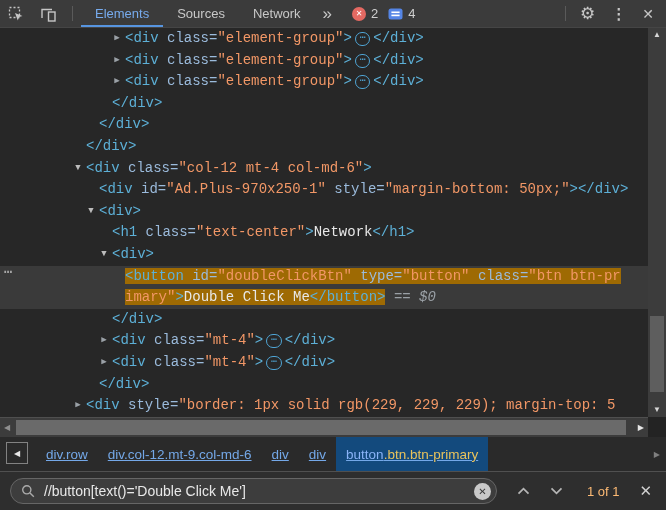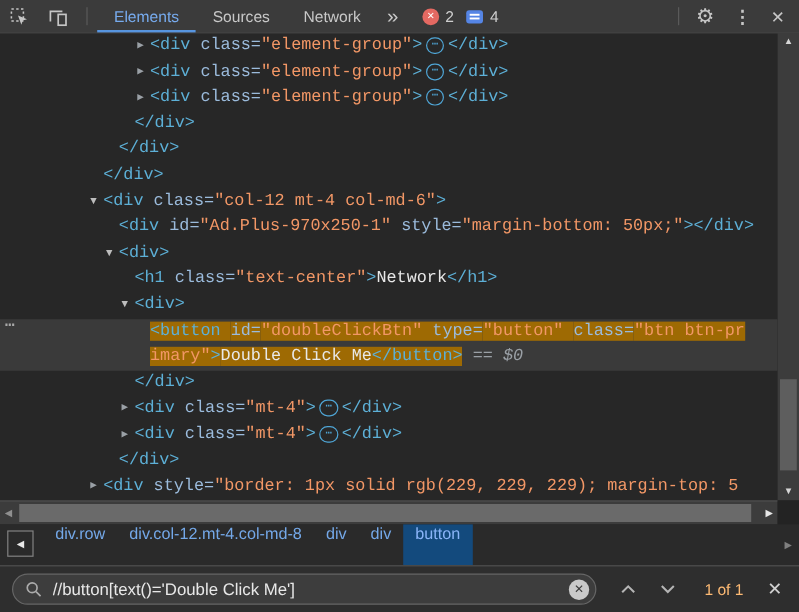--- a/index.html
+++ b/index.html
@@ -45,21 +45,21 @@
   .hscroll{position:absolute;left:0;top:417px;width:648px;height:20px;background:#3C3C3C;
            border-top:1px solid #4F4F4F;box-sizing:border-box;}
   .hscroll .sarrow{position:absolute;top:0;height:19px;line-height:19px;font-size:8px;cursor:pointer;}
   .hthumb{position:absolute;left:16px;right:22px;top:2px;bottom:2px;background:#6A6A6A;cursor:pointer;}
   .corner{position:absolute;left:648px;top:417px;width:18px;height:20px;background:#232323;}
   
   .crumbbar{position:absolute;left:0;top:437px;width:666px;height:34px;background:#2A2A2A;
             display:flex;align-items:stretch;font-size:13.5px;}
   .backbox{width:22px;height:22px;border:1px solid #828282;margin:5px 8px 0 6px;display:flex;
            align-items:center;justify-content:center;color:#E8E8E8;font-size:8px;cursor:pointer;box-sizing:border-box;}
-  .crumb{display:flex;align-items:flex-start;padding:0 10px;color:#74A8E8;cursor:pointer;white-space:nowrap;}
+  .crumb{display:flex;align-items:center;padding:0 10px;color:#74A8E8;cursor:pointer;white-space:nowrap;text-decoration:underline;}
   .crumb.selcrumb{background:#134A7D;}
   .c-blue{color:#74A8E8;} .c-blue2{color:#8AB4F8;} .c-white{color:#F0F0F0;} .c-yellow{color:#E9C35C;}
   .fwd{display:flex;align-items:center;color:#7F7F7F;font-size:8px;padding:0 6px;margin-left:auto;cursor:pointer;}
   
   .findbar{position:absolute;left:0;top:471px;width:666px;height:39px;background:#2E2E2E;
            border-top:1px solid #505050;box-sizing:border-box;display:flex;align-items:center;}
   .searchpill{display:flex;align-items:center;width:487px;height:26px;margin-left:10px;background:#3D3D3D;
               border:1px solid #666;border-radius:14px;box-sizing:border-box;padding:0 5px 0 10px;}
   .searchpill input{flex:1;background:transparent;border:none;outline:none;color:#E8E8E8;
                     font-size:14px;font-family:"Liberation Sans",sans-serif;}
@@ -183,30 +183,31 @@
   </div>
   <div class="corner"></div>
 
   <div class="crumbbar">
     <span class="backbox">◀</span>
     <div id="crumbs" style="display:flex;align-items:stretch;">
         <div class="crumb">
           <span class="c-blue">div.row</span>
         </div>
         <div class="crumb">
-          <span class="c-blue">div.col-12.mt-4.col-md-8</span>
+          <span class="c-blue">div.col-12.mt-9.col-md-6</span>
         </div>
         <div class="crumb">
           <span class="c-blue">div</span>
         </div>
         <div class="crumb">
           <span class="c-blue">div</span>
         </div>
         <div class="crumb selcrumb">
           <span class="c-blue2">button</span>
+          <span class="c-yellow">.btn.btn-primary</span>
         </div>
       </div>
     <span class="fwd">▶</span>
   </div>
 
   <div class="findbar">
     <div class="searchpill">
       <span style="display:flex;align-items:center;margin-right:7px;">
         <svg width="14" height="14" viewBox="0 0 14 14">
           <circle cx="5.8" cy="5.8" r="4.1" fill="none" stroke="#ABABAB" stroke-width="1.4"></circle>

